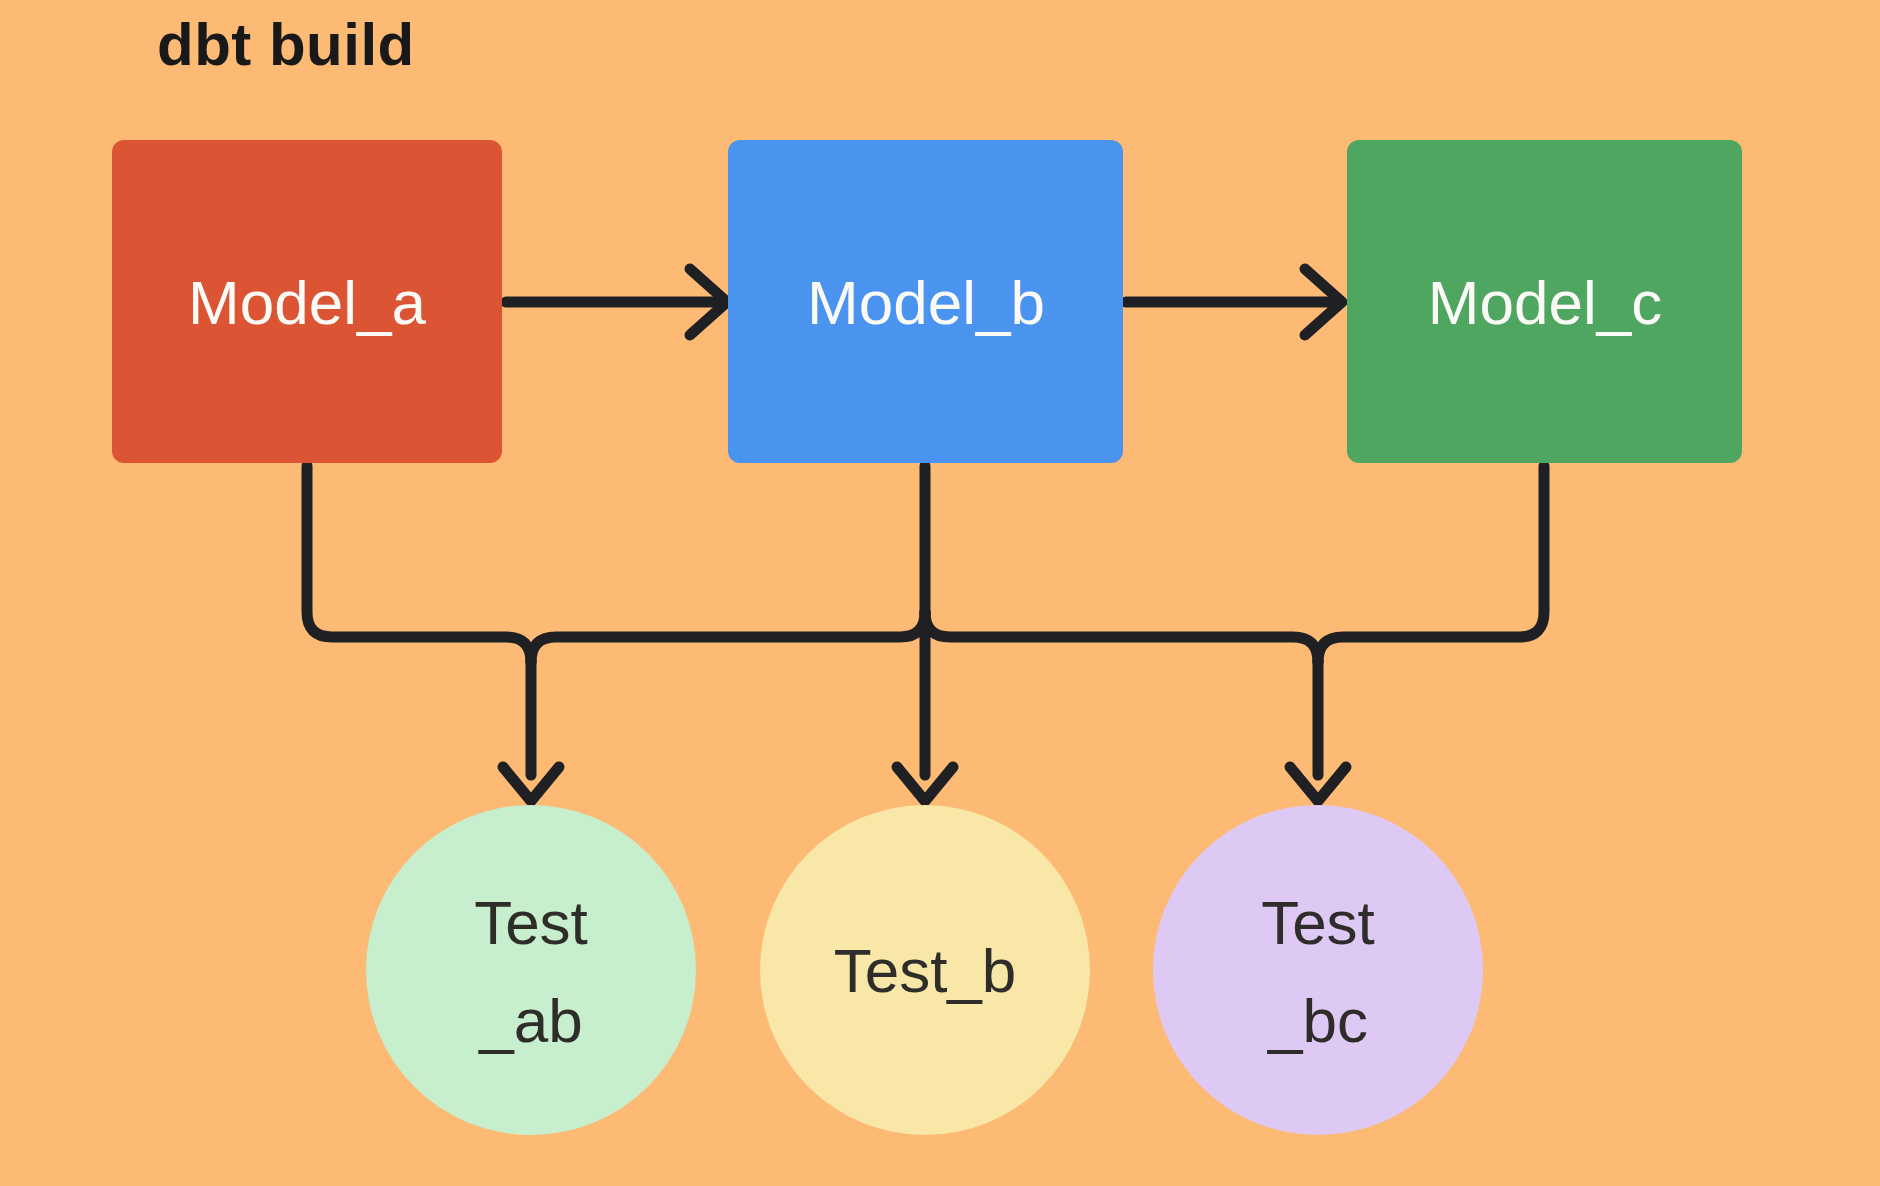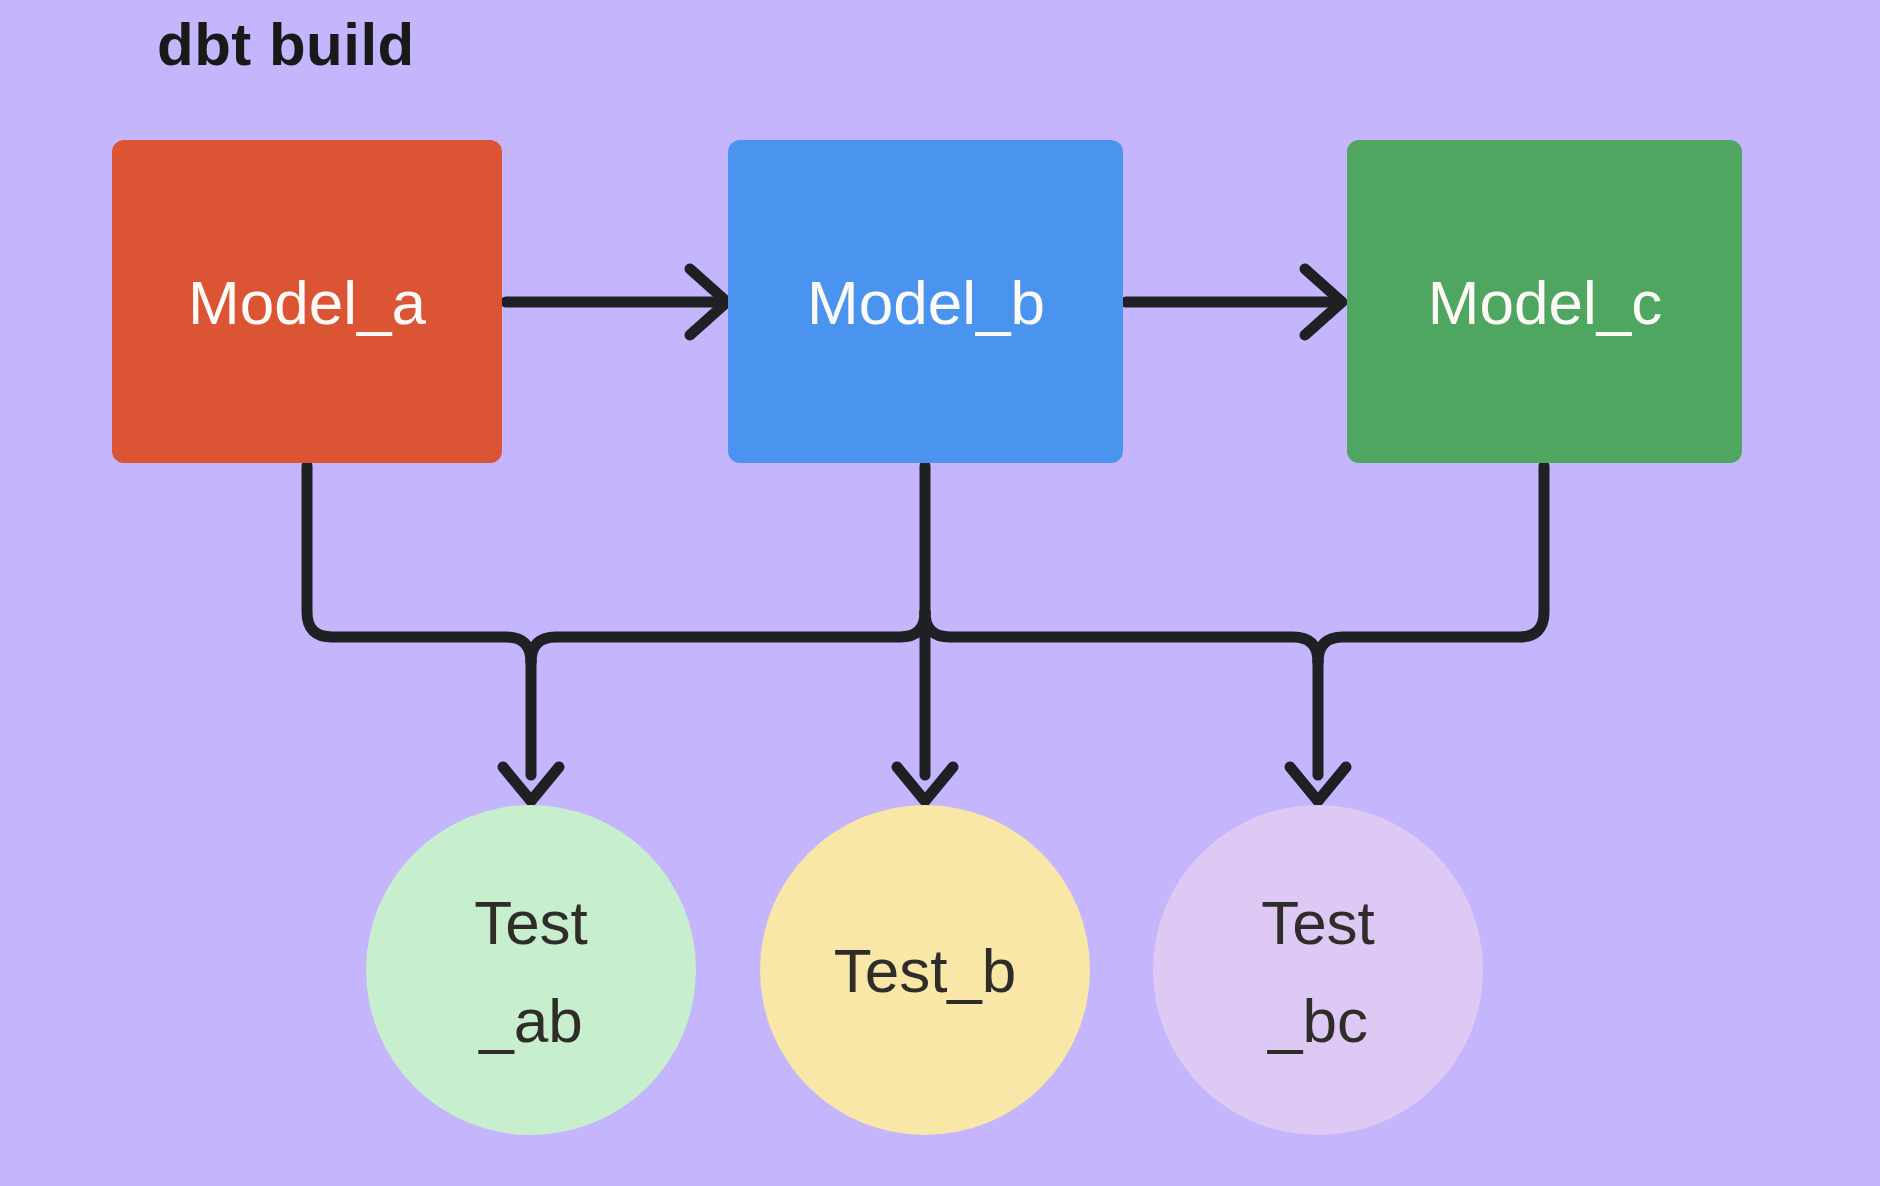--- a/index.html
+++ b/index.html
@@ -4,21 +4,21 @@
 <style>
   html, body {
     margin: 0;
     padding: 0;
     background: #ffffff;
   }
   .stage {
     position: relative;
     width: 1880px;
     height: 1186px;
-    background: #c4b5fd;
+    background: #fdba74;
     overflow: hidden;
   }
   svg {
     display: block;
     width: 1880px;
     height: 1186px;
     font-family: "Liberation Sans", sans-serif;
   }
   .diagram-title {
     font-size: 60px;

